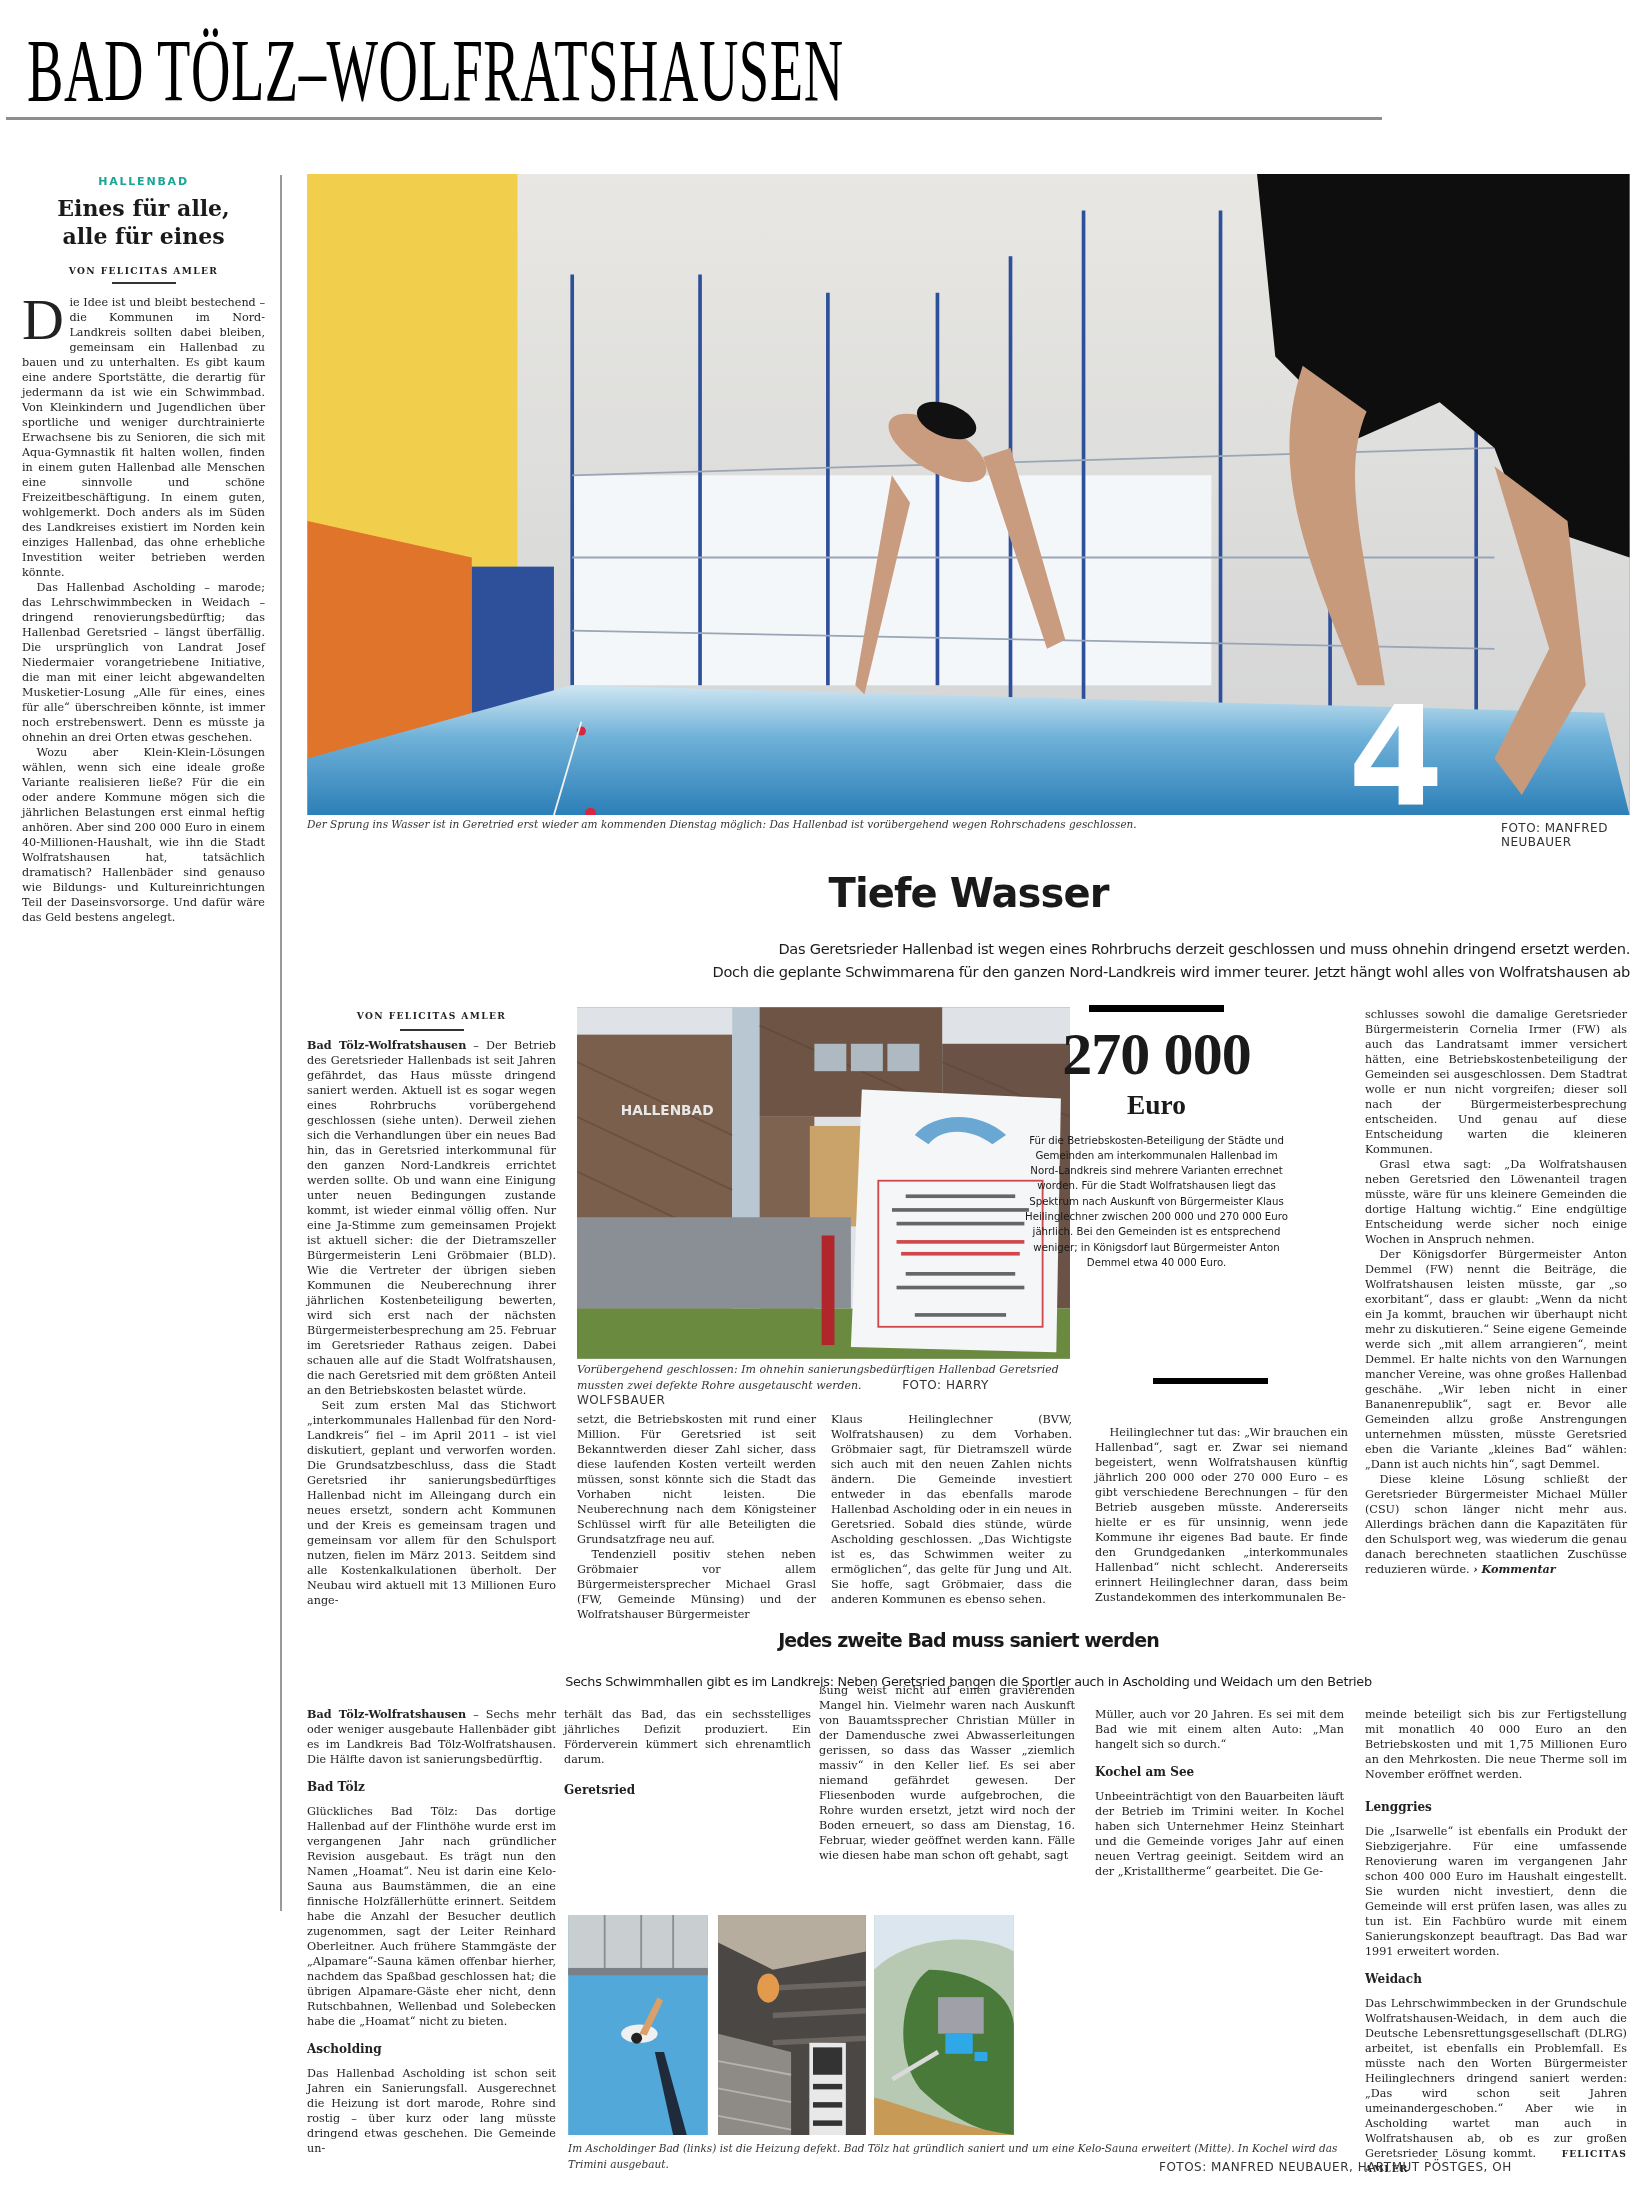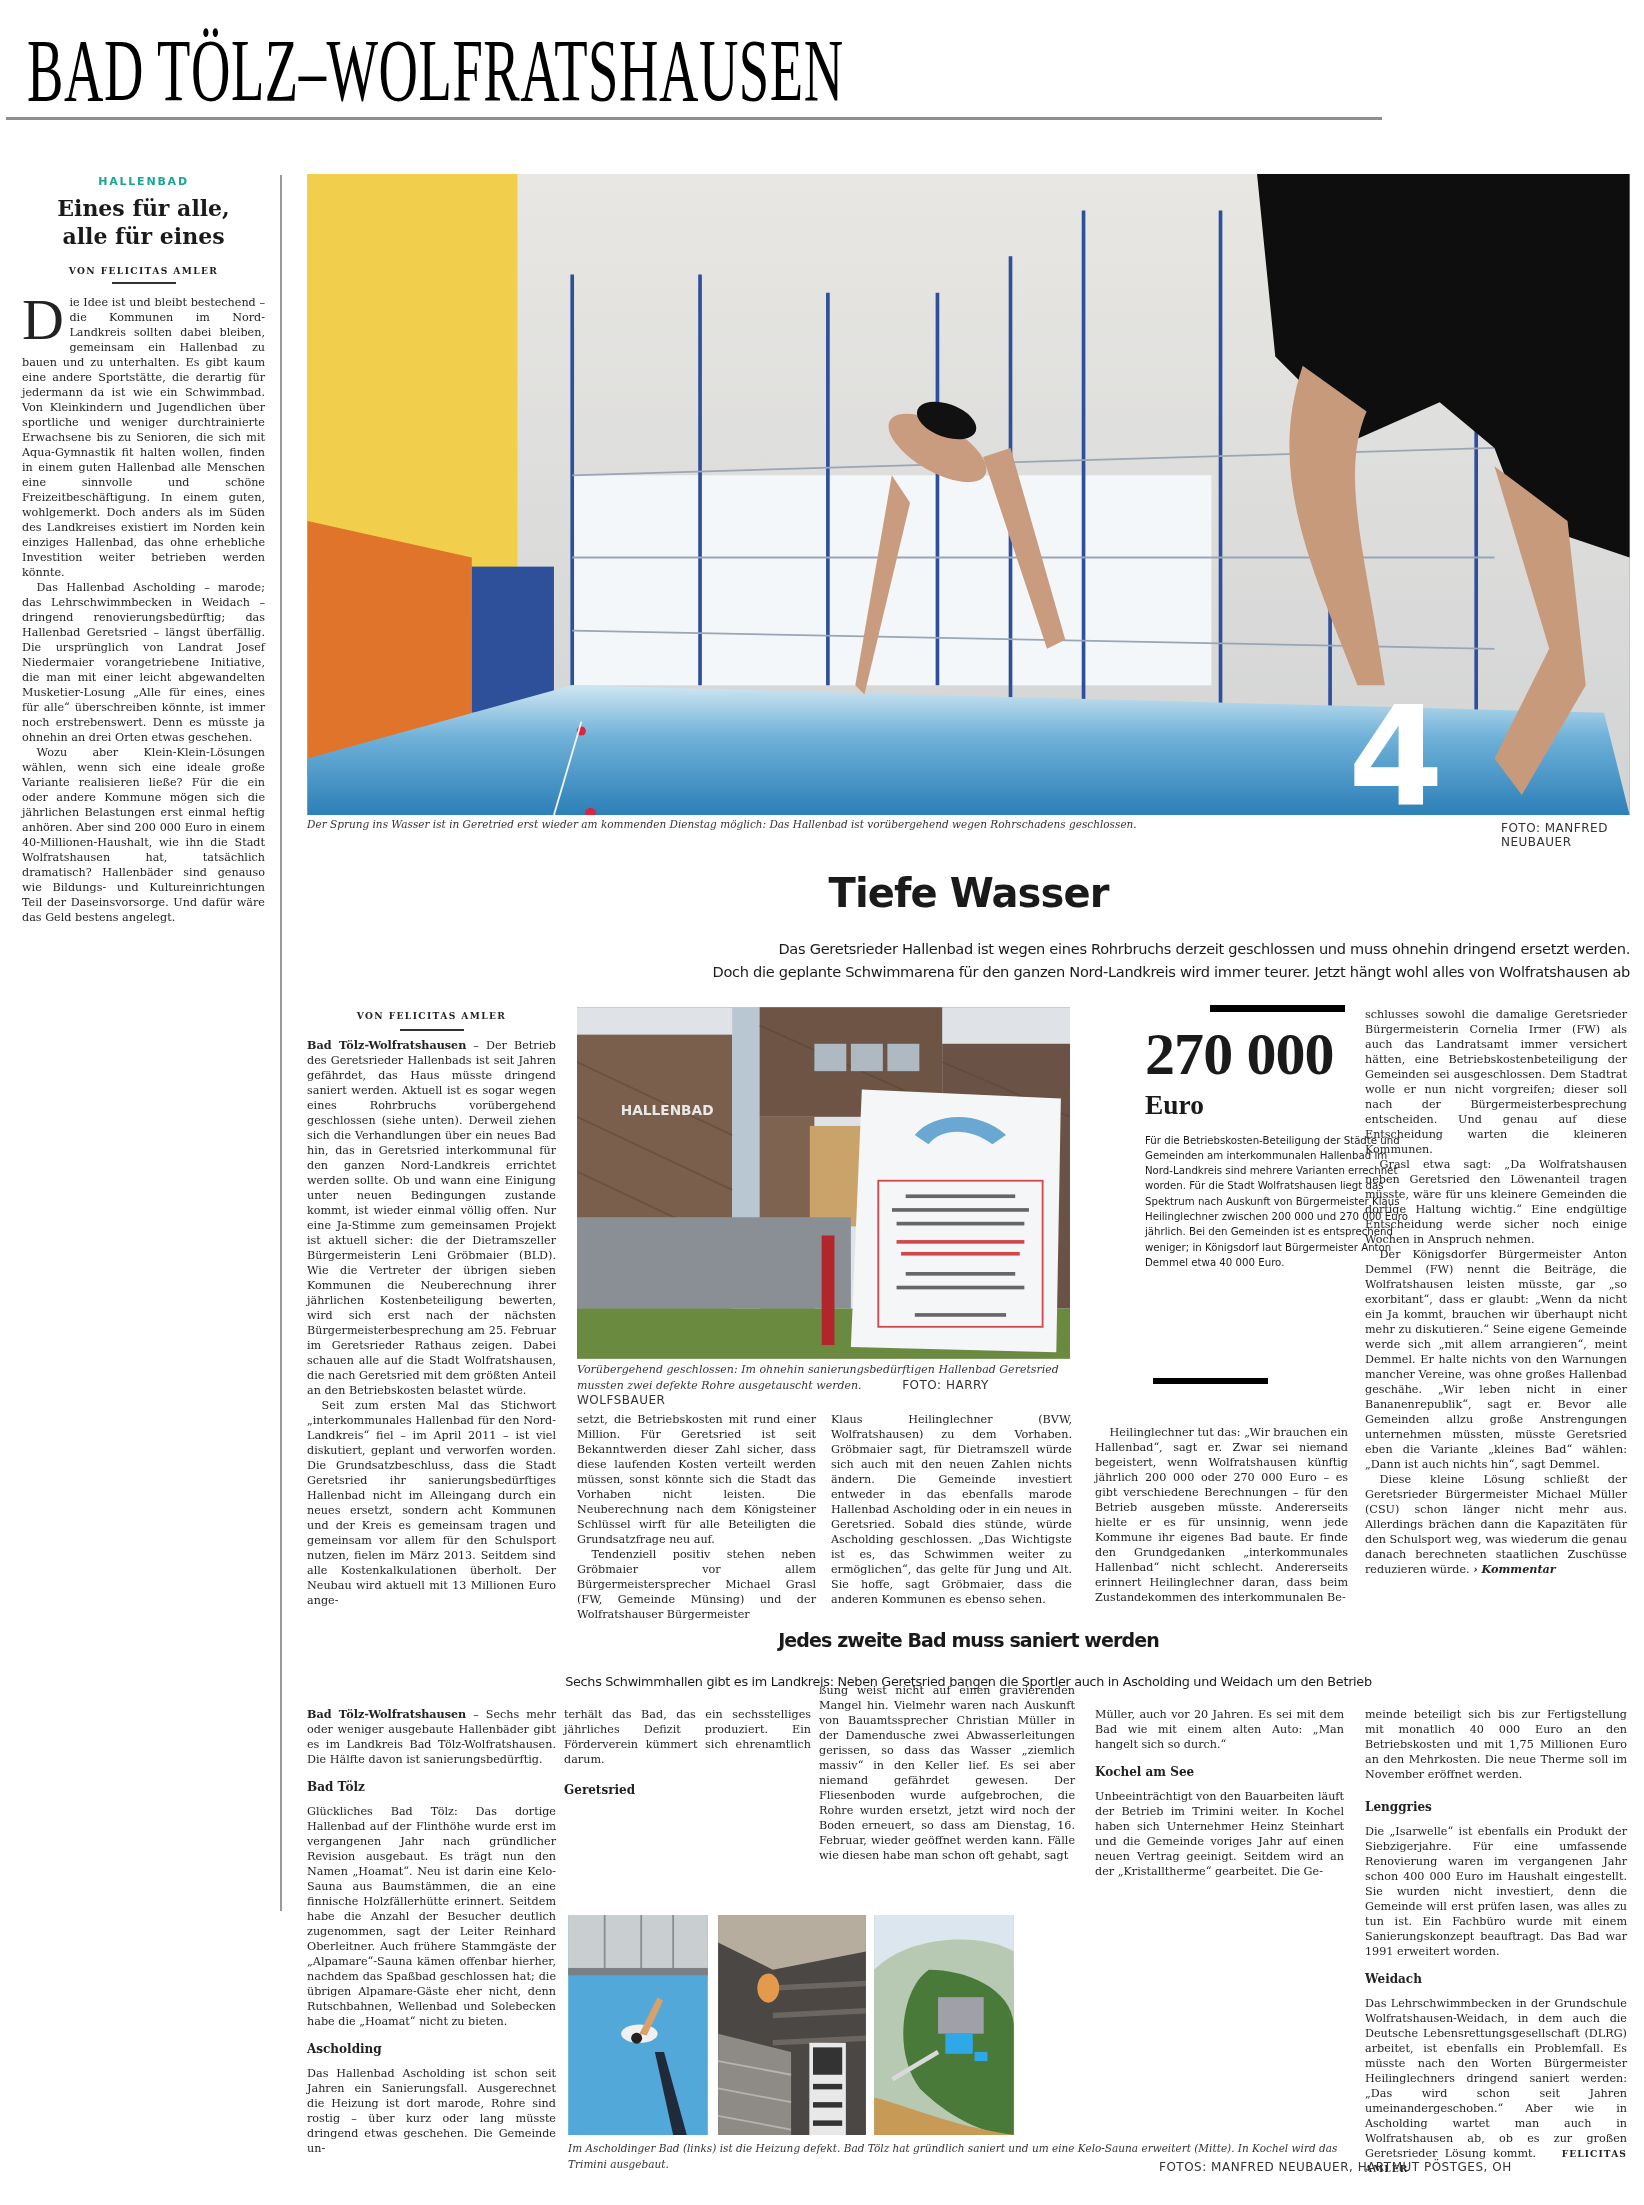--- a/index.html
+++ b/index.html
@@ -36,21 +36,21 @@
 
   .col { position: absolute; font-family: "DejaVu Serif", serif; font-size: 11.2px; line-height: 15px; text-align: justify; color: #222; }
   .col p + p { text-indent: 14.6px; }
   .lead { font-weight: bold; }
 
   
   #building-photo { left: 577px; top: 1007px; width: 493px; height: 352px; overflow: hidden; background: #888; }
   #building-caption { left: 577px; top: 1363px; width: 493px; line-height: 14.6px; font-size: 11px; }
 
   
-  #stat-box { left: 1145px; top: 1005px; width: 265px; text-align: left; }
+  #stat-box { left: 1024px; top: 1005px; width: 265px; text-align: center; }
   .stat-bar { width: 135px; height: 7.3px; background: #000; margin: 0 auto; }
   .stat-num { font-family: "Liberation Serif", serif; font-weight: bold; font-size: 60px; line-height: 69px; margin-top: 7.3px; letter-spacing: -0.9px; }
   .stat-unit { font-family: "Liberation Serif", serif; font-weight: bold; font-size: 27.4px; line-height: 33px; }
   .stat-desc { font-family: "DejaVu Sans", sans-serif; font-size: 10.2px; line-height: 15.3px; margin-top: 11px; }
   #stat-bar-bottom { left: 1153px; top: 1378px; width: 115px; height: 6.4px; background: #000; }
 
   
   #headline2 { left: 307px; top: 1629px; width: 1323px; text-align: center; font-family: "DejaVu Sans", sans-serif; font-weight: bold; font-size: 19px; letter-spacing: -0.9px; }
   #subhead2 { left: 307px; top: 1674px; width: 1323px; text-align: center; font-family: "DejaVu Sans", sans-serif; font-size: 12.8px; letter-spacing: -0.3px; }
 

